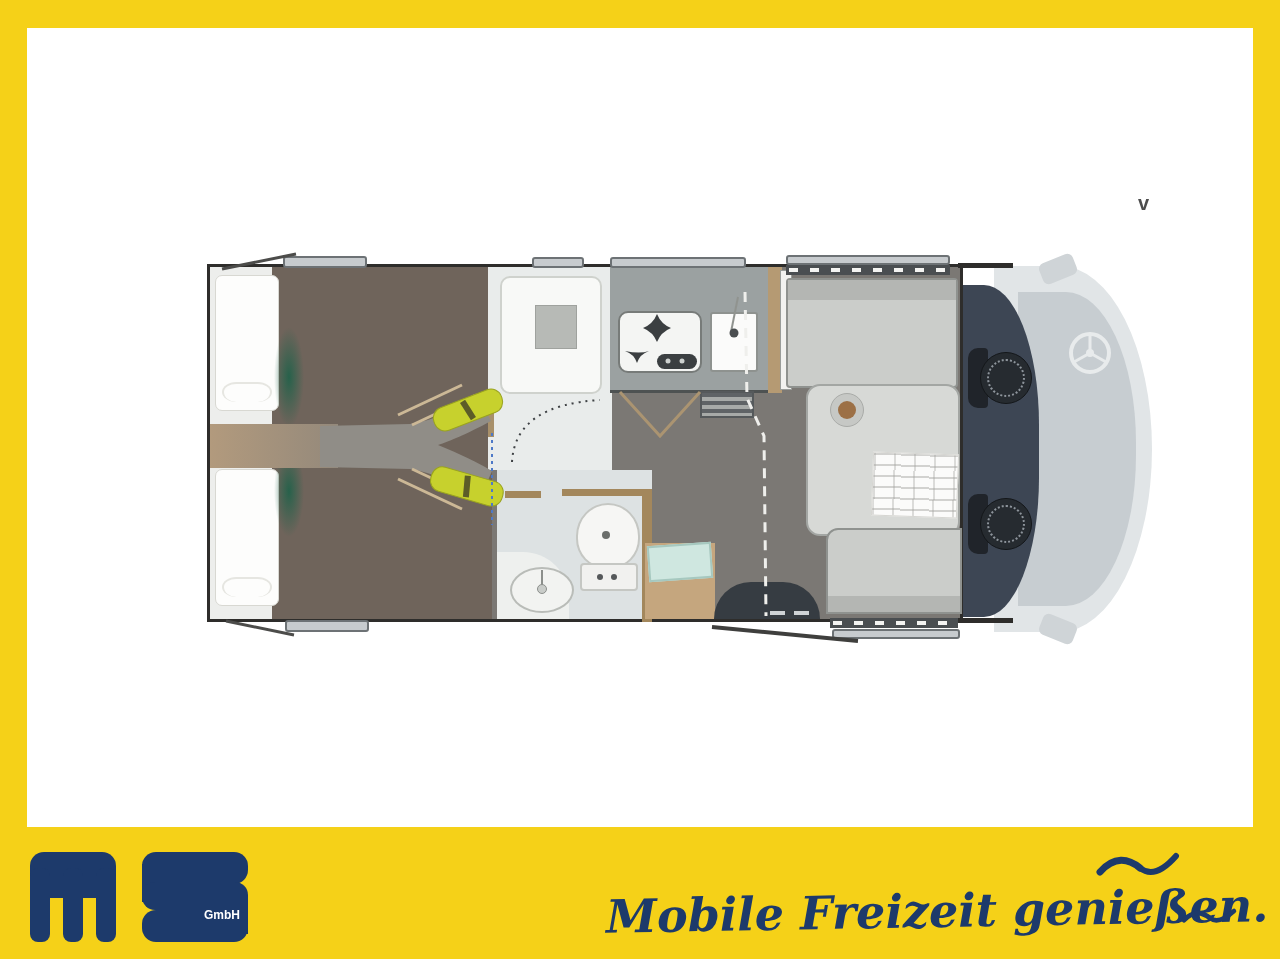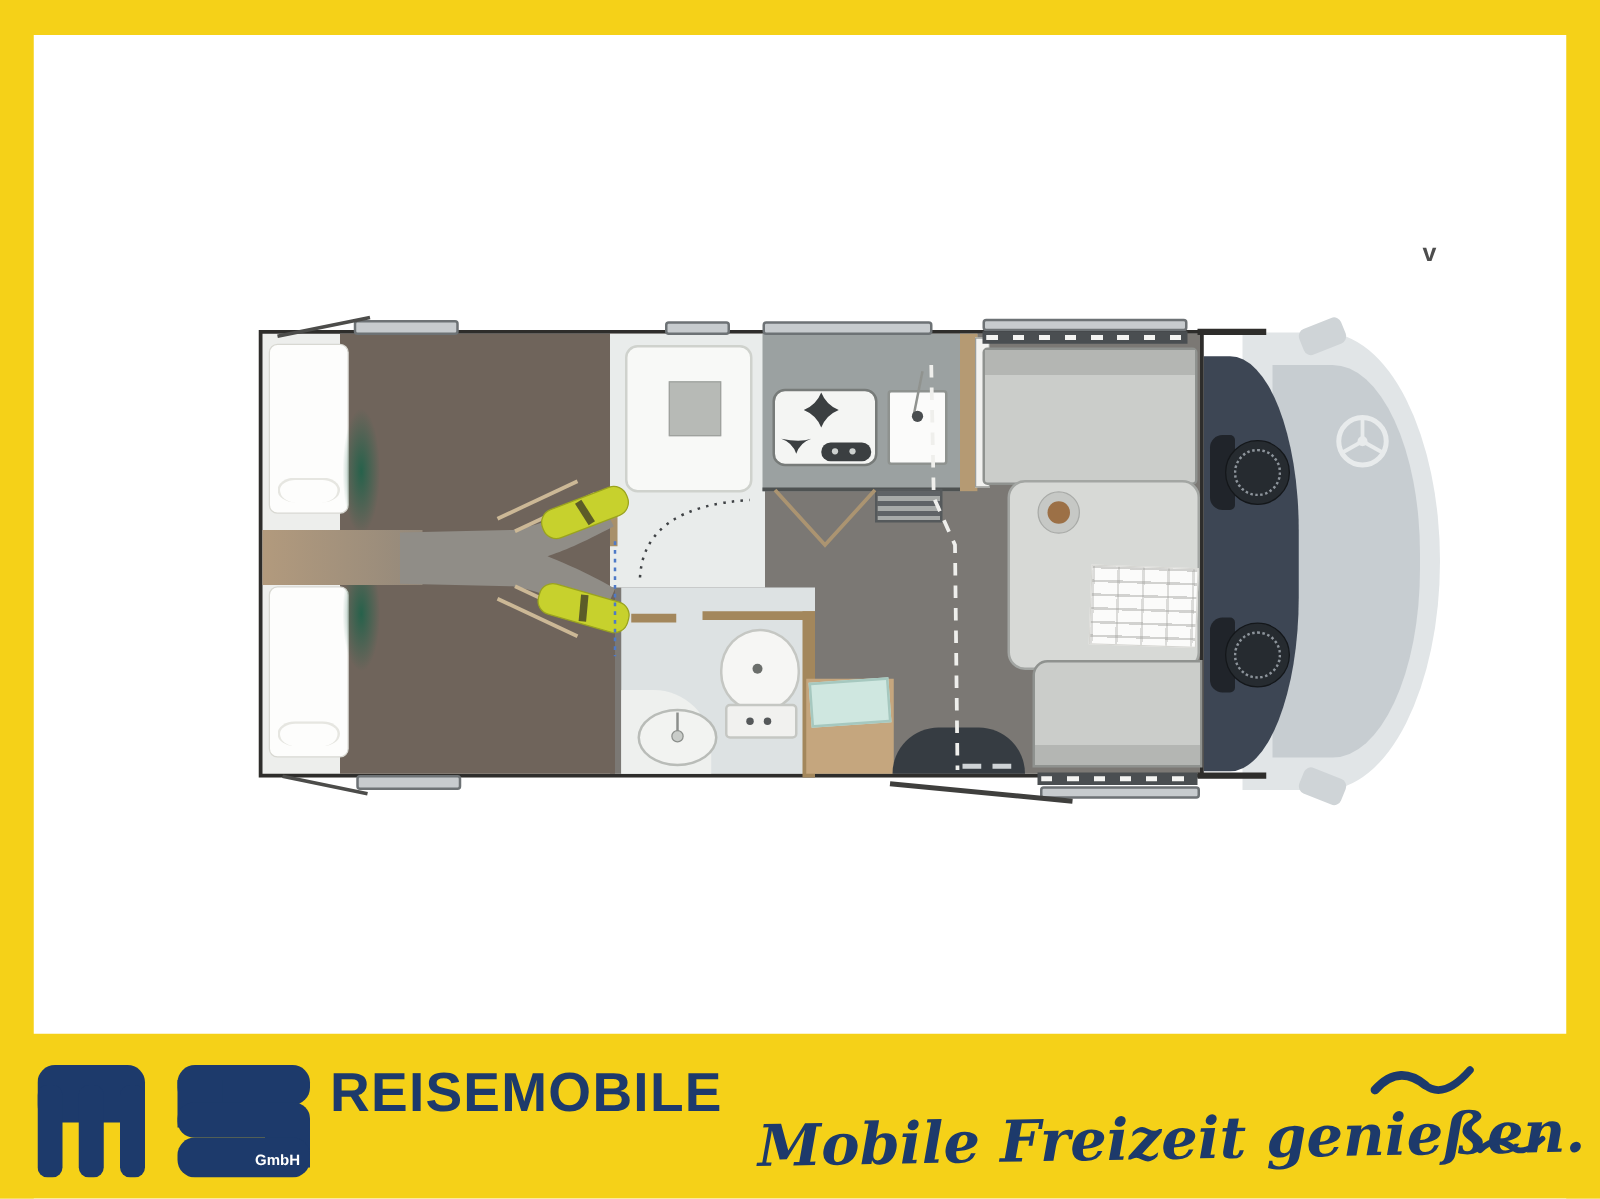--- a/index.html
+++ b/index.html
@@ -33,21 +33,21 @@
   .mirror{background:#cfd4d7;border-radius:6px;z-index:2;}
   .navyfloor{background:#3d4654;border-radius:0 55px 55px 0/0 42% 42% 0;z-index:3;}
   .wallstub{background:#2e2d2b;z-index:5;}
   .sill{background:#363c42;border-radius:52px 52px 0 0;}
   .tick{position:absolute;width:15px;height:4px;background:#cfd3d6;bottom:4px;}
   
   .brand{color:#1d3a6b;font-size:44px;font-weight:bold;letter-spacing:1px;
          font-family:"Liberation Sans",sans-serif;white-space:nowrap;}
   .slogan{color:#1d3a6b;font-size:46px;font-style:italic;font-weight:600;
          font-family:"DejaVu Serif",serif;transform:rotate(-1deg);white-space:nowrap;}
-  .gmbh{position:absolute;right:12px;bottom:7px;color:#ffffff;font-size:12px;
+  .gmbh{position:absolute;right:12px;bottom:20px;color:#ffffff;font-size:12px;
         font-weight:bold;font-family:"Liberation Sans",sans-serif;}
 </style>
 </head>
 <body>
 
 <div class="stage">
 
   <div class="abs frame" style="left:0;top:0;width:1280px;height:28px;"></div>
   <div class="abs frame" style="left:0;top:0;width:27px;height:959px;"></div>
   <div class="abs frame" style="left:1253px;top:0;width:27px;height:959px;"></div>
@@ -205,21 +205,20 @@
           <rect x="112" y="0" width="106" height="32" rx="14"></rect>
           <rect x="112" y="12" width="36" height="38"></rect>
           <rect x="112" y="30" width="106" height="28" rx="13"></rect>
           <rect x="182" y="44" width="36" height="38"></rect>
           <rect x="112" y="58" width="106" height="32" rx="14"></rect>
         </g>
       </svg>
       <span class="gmbh">GmbH</span>
     </div>
 
-    <div class="abs brand" style="left:264px;top:23px;">REISEMOBILE</div>
 
     <div class="abs slogan" style="left:606px;top:57px;">Mobile Freizeit genießen.</div>
 
     <svg class="abs" style="left:1096px;top:19px;" width="150" height="100" viewBox="0 0 150 100">
       <g stroke="#1d3a6b" fill="none" stroke-linecap="round">
         <path d="M4,26 C18,10 32,12 44,22" stroke-width="7"></path>
         <path d="M44,22 C54,30 66,26 80,10" stroke-width="6"></path>
         <path d="M88,74 C98,64 106,66 114,72" stroke-width="5"></path>
         <path d="M114,72 C120,77 128,74 138,65" stroke-width="4.5"></path>
       </g>

